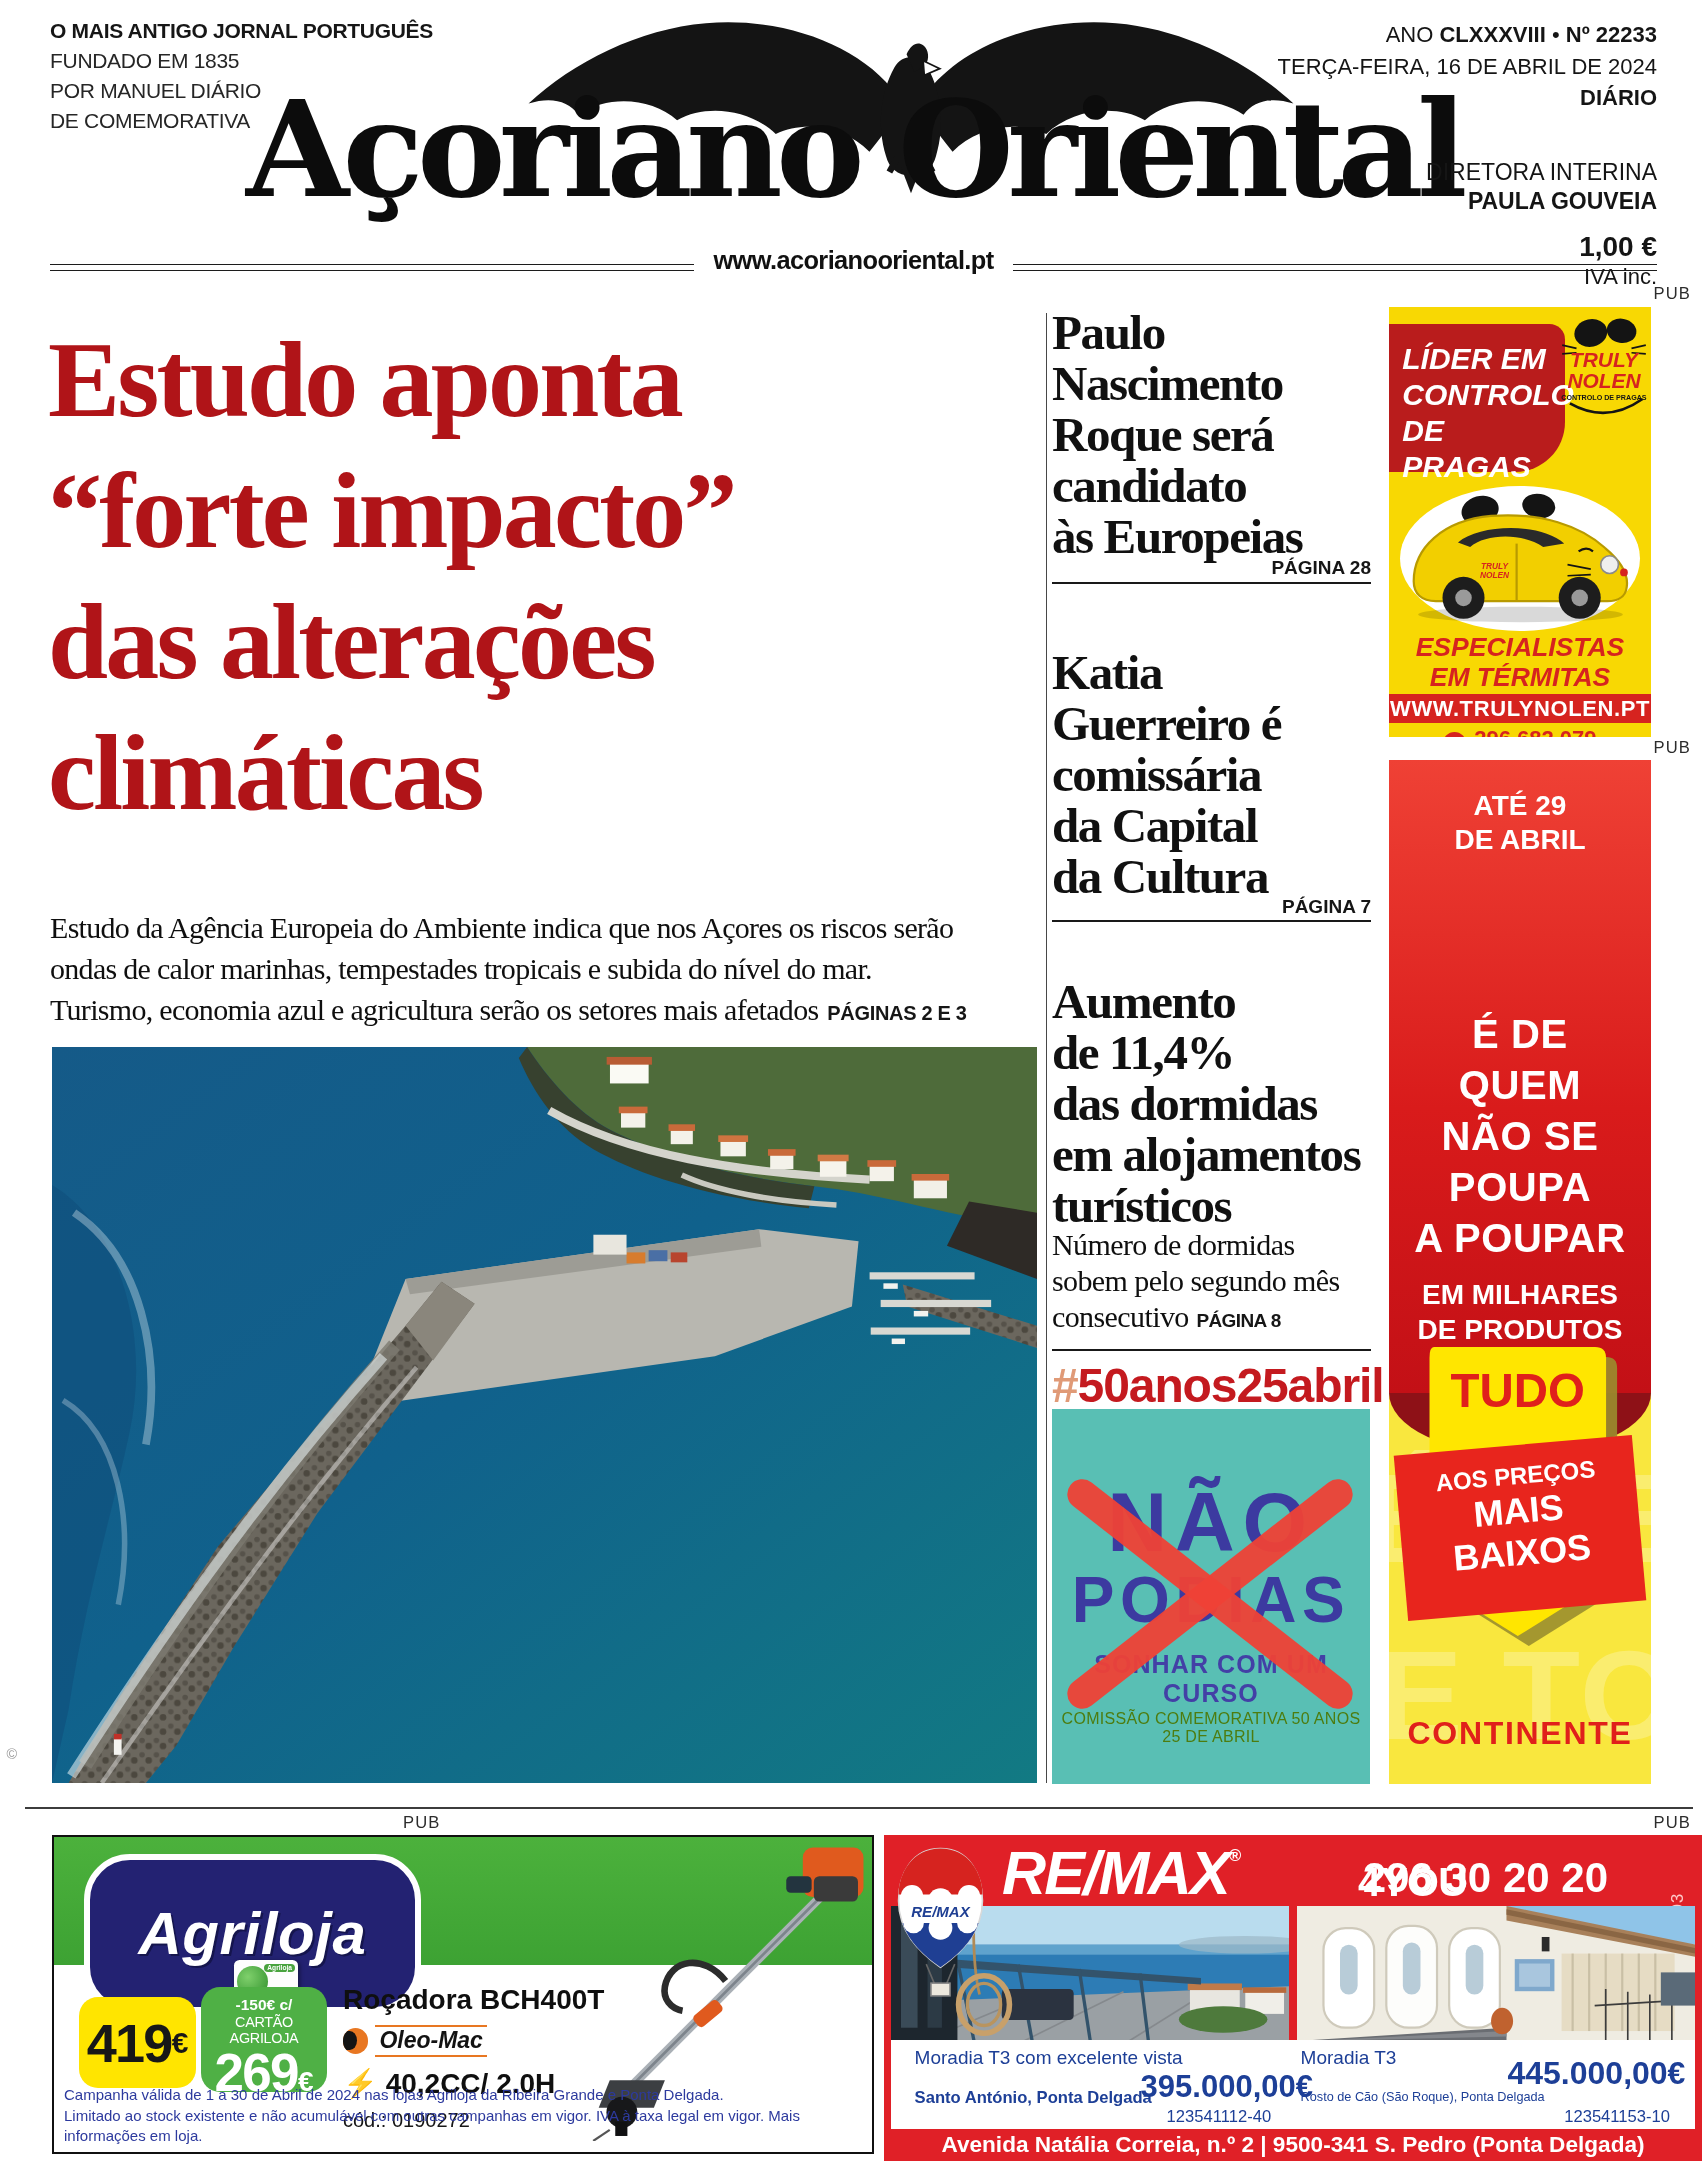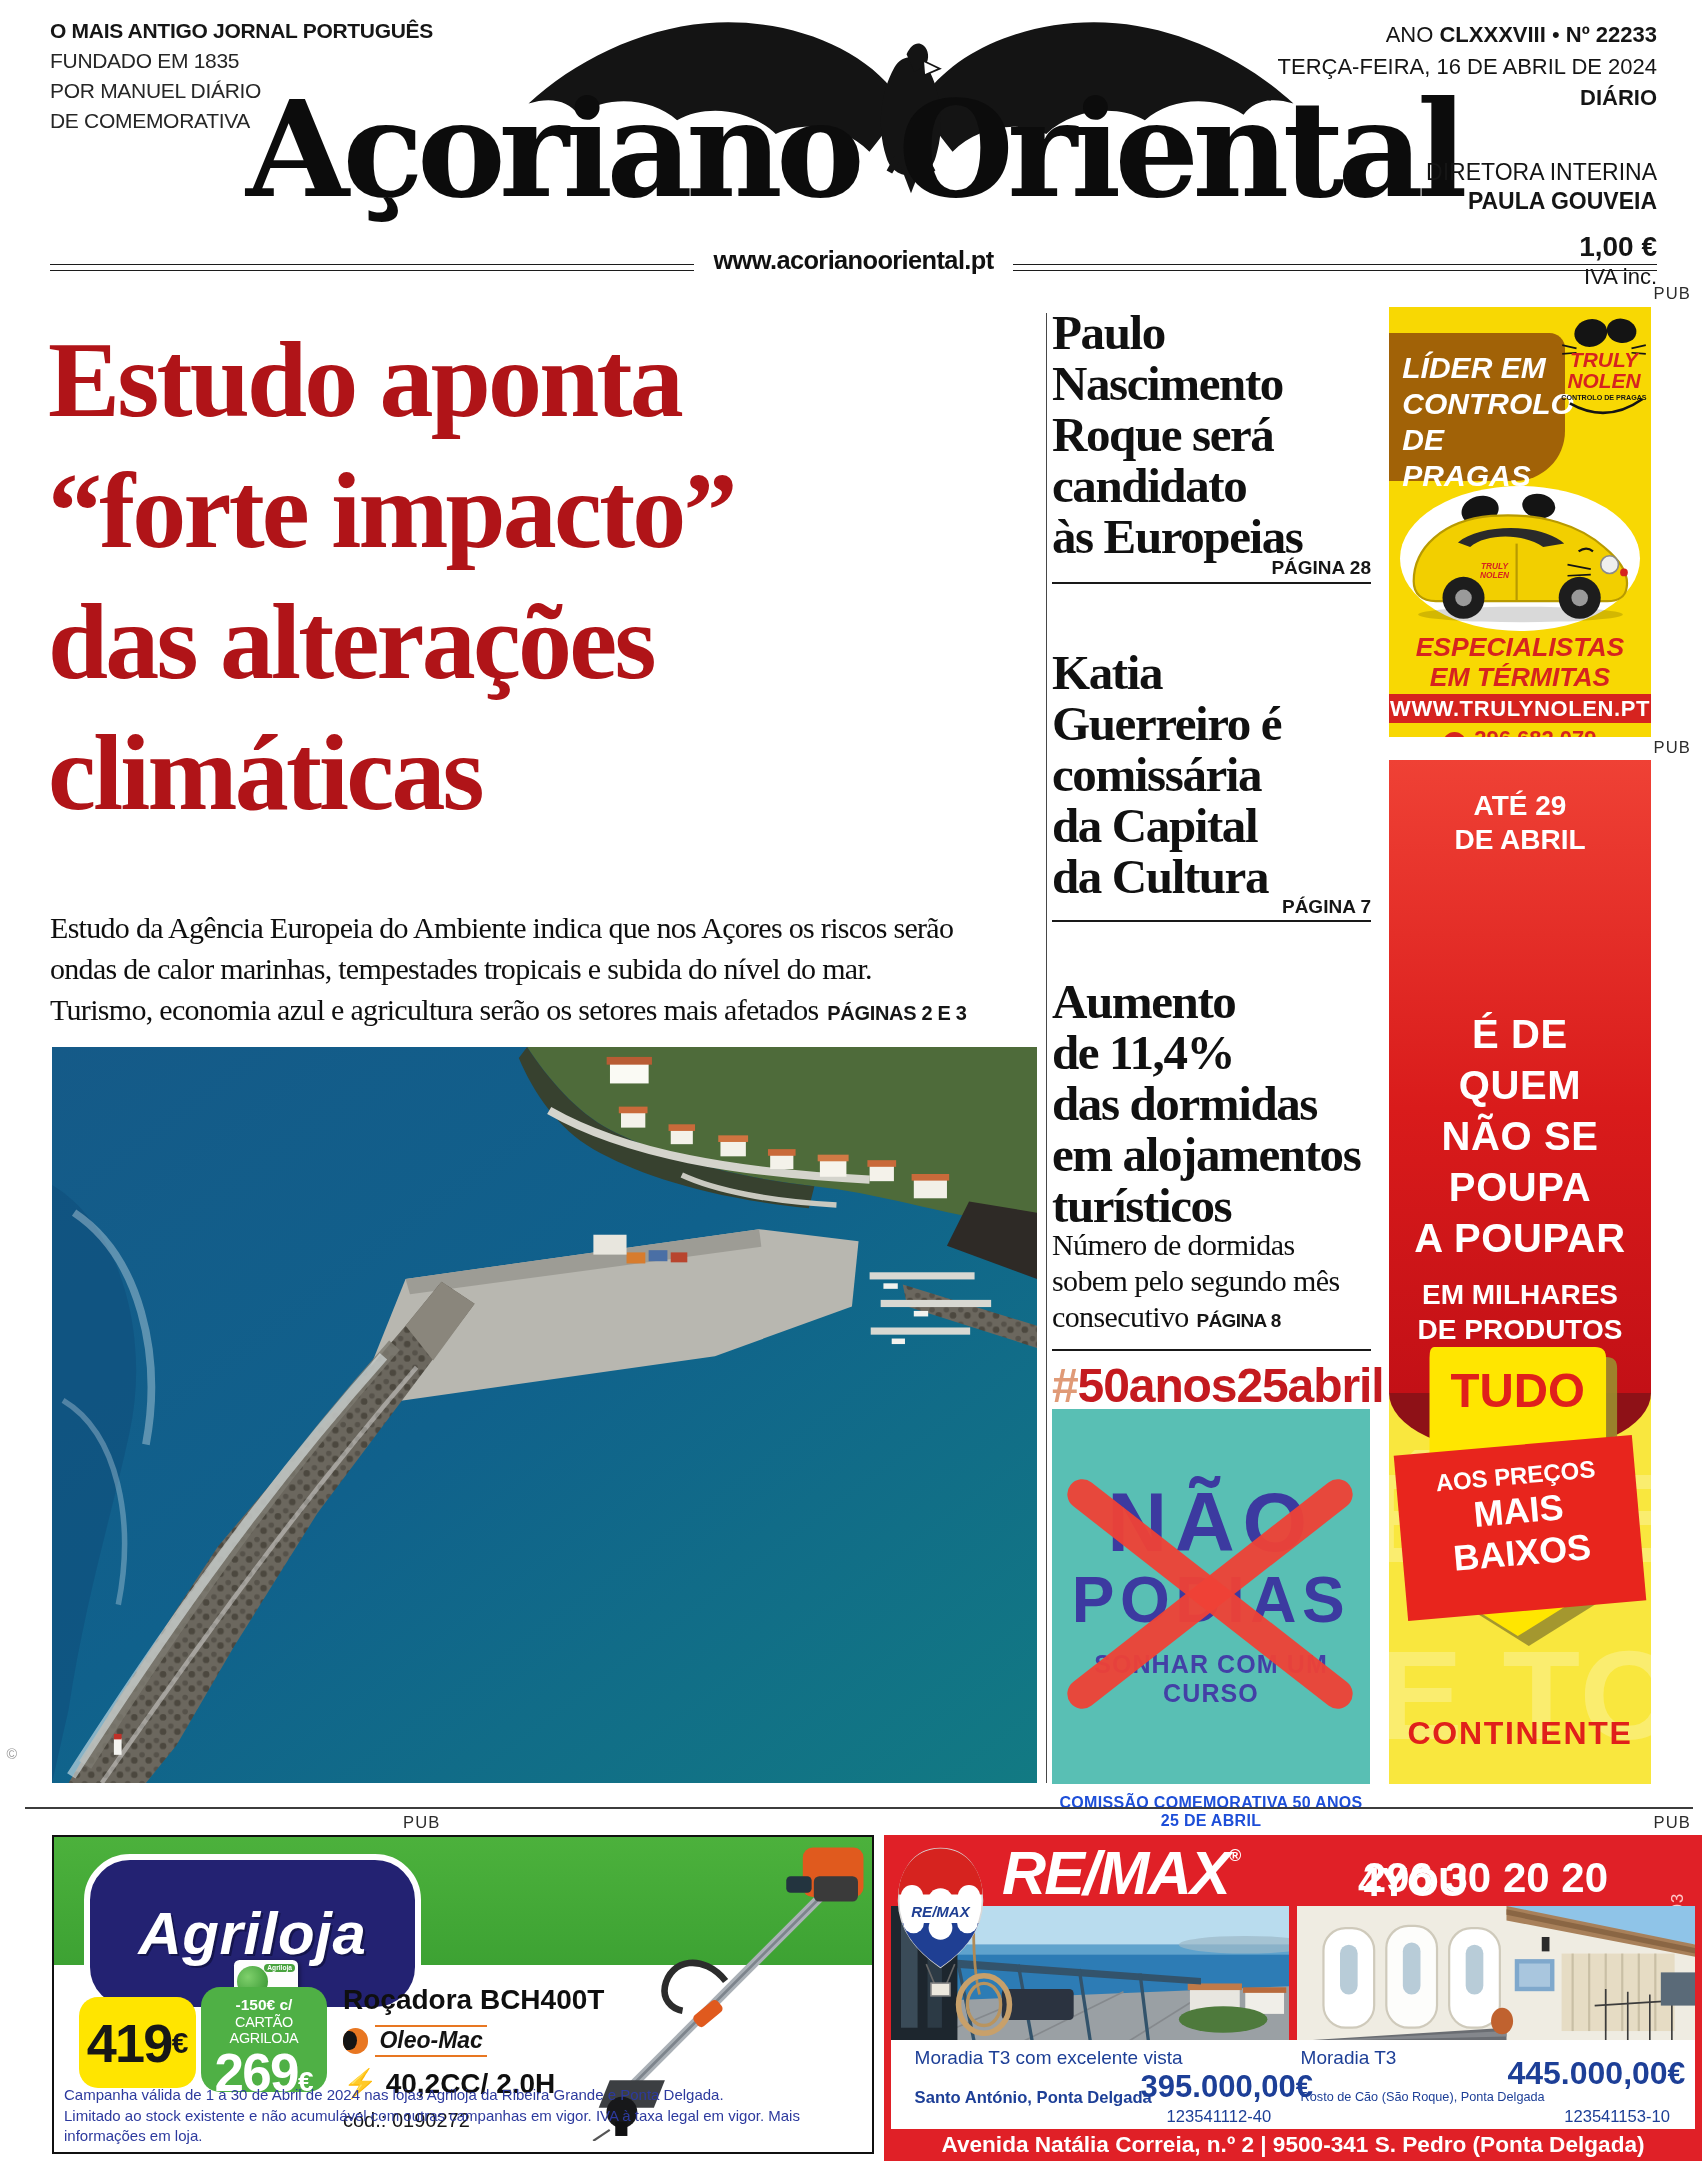--- a/index.html
+++ b/index.html
@@ -49,27 +49,27 @@
   #rc-deck { left:1052px; top:1227px; width:319px; font-size:30px; line-height:36px; letter-spacing:-0.6px; color:#0f0f0f; }
   #rc-deck .pages { font-family:"Liberation Sans",sans-serif; font-weight:700; font-size:19px; margin-left:7.7px; color:#161616; }
   #hashtag { left:1052px; top:1358px; font-weight:900; font-size:48px; letter-spacing:-1.1px; color:#c41a1f; }
   #hashtag .hash { color:#e09a77; }
   #poster { left:1052px; top:1409px; width:318px; height:375px; background:#59bfb4; overflow:hidden; text-align:center; }
   #poster .no { margin-top:72px; font-weight:900; font-size:83px; letter-spacing:7.7px; color:#3c3aa0; line-height:83px; }
   #poster .podias { font-weight:900; font-size:64px; letter-spacing:5.5px; color:#3c3aa0; line-height:72px; }
   #poster .tag { margin-top:14.4px; font-weight:900; font-size:25px; letter-spacing:1.1px; color:#4340a6; }
   .x-bar { position:absolute; width:354px; height:30px; background:#ef4136; border-radius:15px; left:-19px; top:170px; opacity:.95; }
   .x-bar.b { transform:rotate(38deg);} .x-bar.a { transform:rotate(-38deg);}
-  #poster-caption { left:1052px; top:1794px; width:318px; text-align:center; font-size:16px; letter-spacing:0.3px; color:#1d4ed8;font-weight:bold; }
+  #poster-caption { left:1052px; top:1710px; width:318px; text-align:center; font-size:16px; letter-spacing:0.3px; color:#4d7c0f; }
 
   .pub { position:absolute; font-size:16.6px; letter-spacing:1.1px; color:#2c2c2c; }
 
   
   #ad-truly { left:1389px; top:307px; width:262px; height:430px; background:#f8d803; overflow:hidden; }
-  .tn-box { position:absolute; left:-3.3px; top:26px; width:179px; height:148px; background:#a16207; border-radius:0 15.5px 50px 0; padding:16.6px 0 0 16.6px; }
+  .tn-box { position:absolute; left:-3.3px; top:17px; width:179px; height:148px; background:#b91c1c; border-radius:0 15.5px 50px 0; padding:16.6px 0 0 16.6px; }
   .tn-box div { color:#fff; font-style:italic; font-weight:900; font-size:30px; line-height:36px; letter-spacing:0; }
   .tn-logo { position:absolute; right:3.3px; top:8.8px; width:88px; height:122px; }
   .tn-ellipse { position:absolute; left:11px; top:179px; width:240px; height:145px; background:#fff; border-radius:50%; }
   .tn-car { position:absolute; left:6.6px; top:178px; width:249px; height:146px; }
   .tn-spec { position:absolute; left:0; right:0; top:325px; text-align:center; font-style:italic; font-weight:900; font-size:26.5px; line-height:30px; color:#d6231f; }
   .tn-band { position:absolute; left:0; right:0; top:387px; height:29px; background:#d6231f; color:#fff; font-weight:900; font-size:22px; letter-spacing:0.6px; text-align:center; line-height:29px; }
   .tn-phone { position:absolute; left:0; right:0; top:419px; text-align:center; font-weight:900; font-size:22px; color:#d6231f; }
   .tn-phone .ic { display:inline-block; width:23px; height:23px; line-height:23px; border-radius:50%; background:#d6231f; color:#fff; font-size:15.5px; font-style:normal; margin-right:7.7px; vertical-align:-3.3px; }
 
   

